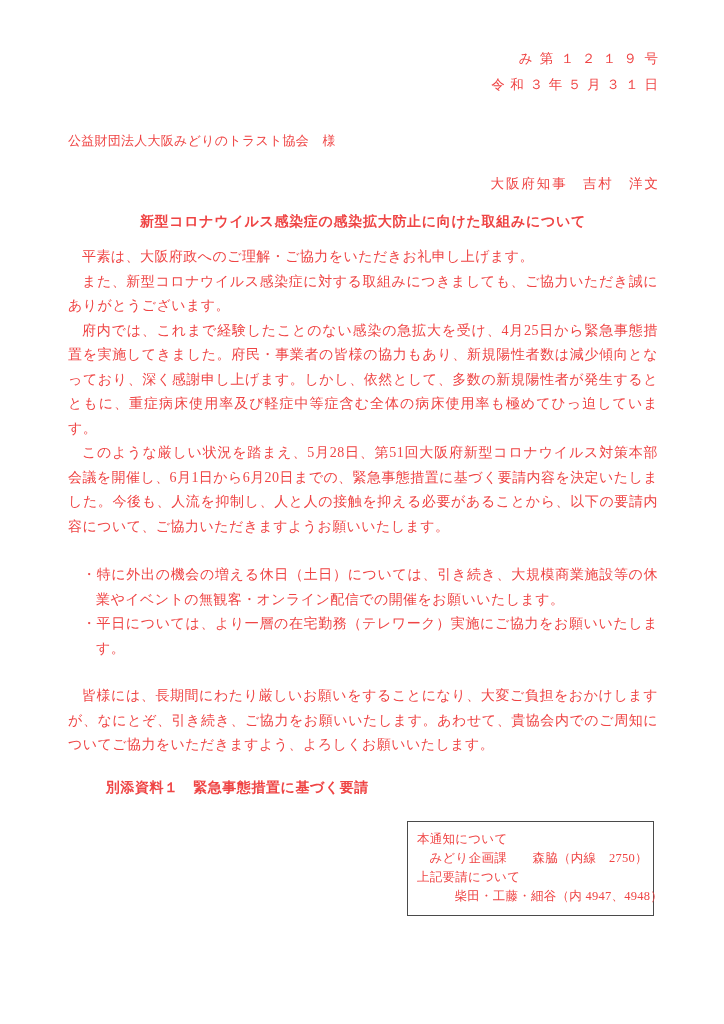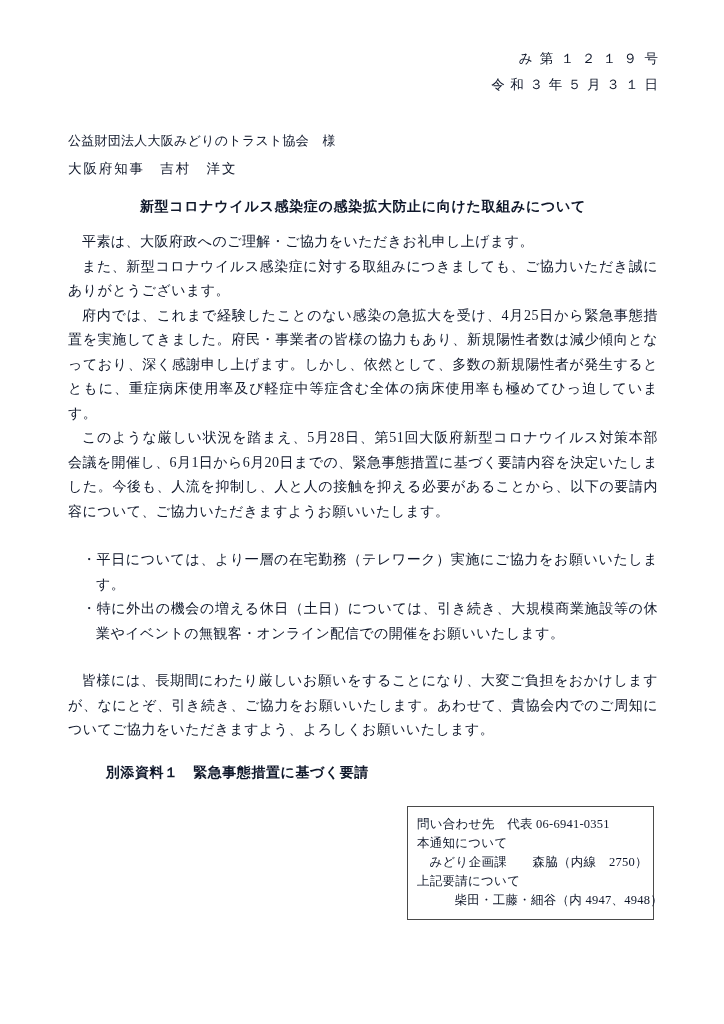--- a/index.html
+++ b/index.html
@@ -6,21 +6,21 @@
     margin: 0;
     padding: 0;
     background: #ffffff;
   }
   .page {
     position: relative;
     width: 724px;
     height: 1024px;
     box-sizing: border-box;
     background: #ffffff;
-    color: #0f172a;
+    color: #ef4444;
     font-family: "Liberation Serif", "DejaVu Serif", serif;
     padding: 46px 66px 0 68px;
     overflow: hidden;
   }
   
   .doc-number {
     text-align: right;
     font-size: 13.5px;
     line-height: 26px;
     letter-spacing: 0.55em;
@@ -35,21 +35,22 @@
     margin-right: -0.42em;
     white-space: nowrap;
   }
   .addressee {
     margin-top: 32px;
     font-size: 13px;
     line-height: 22px;
     letter-spacing: 0.02em;
   }
   .sender {
-    margin-top: 5px;
+    margin-top: 20px;
+    text-align: right;
     font-size: 13.5px;
     line-height: 24px;
     letter-spacing: 0.14em;
     margin-right: -0.14em;
     white-space: nowrap;
   }
   
   .subject {
     margin: 14px 0 0 0;
     text-align: center;
@@ -126,30 +127,29 @@
 
   <h1 class="subject">新型コロナウイルス感染症の感染拡大防止に向けた取組みについて</h1>
 
   <div class="body-text">
     <p class="para">平素は、大阪府政へのご理解・ご協力をいただきお礼申し上げます。</p>
     <p class="para">また、新型コロナウイルス感染症に対する取組みにつきましても、ご協力いただき誠にありがとうございます。</p>
     <p class="para">府内では、これまで経験したことのない感染の急拡大を受け、4月25日から緊急事態措置を実施してきました。府民・事業者の皆様の協力もあり、新規陽性者数は減少傾向となっており、深く感謝申し上げます。しかし、依然として、多数の新規陽性者が発生するとともに、重症病床使用率及び軽症中等症含む全体の病床使用率も極めてひっ迫しています。</p>
     <p class="para">このような厳しい状況を踏まえ、5月28日、第51回大阪府新型コロナウイルス対策本部会議を開催し、6月1日から6月20日までの、緊急事態措置に基づく要請内容を決定いたしました。今後も、人流を抑制し、人と人の接触を抑える必要があることから、以下の要請内容について、ご協力いただきますようお願いいたします。</p>
 
     <div class="requests">
+      <p class="request">・特に外出の機会の増える休日（土日）については、引き続き、大規模商業施設等の休業やイベントの無観客・オンライン配信での開催をお願いいたします。</p>
       <p class="request">・平日については、より一層の在宅勤務（テレワーク）実施にご協力をお願いいたします。</p>
-      <p class="request">・特に外出の機会の増える休日（土日）については、引き続き、大規模商業施設等の休業やイベントの無観客・オンライン配信での開催をお願いいたします。</p>
     </div>
 
     <p class="para closing">皆様には、長期間にわたり厳しいお願いをすることになり、大変ご負担をおかけしますが、なにとぞ、引き続き、ご協力をお願いいたします。あわせて、貴協会内でのご周知についてご協力をいただきますよう、よろしくお願いいたします。</p>
 
     <div class="attachment">別添資料１　緊急事態措置に基づく要請</div>
   </div>
 
   <div class="contact-box">
-    <div class="cline">問い合わせ先　代表 06-6941-0351</div>
     <div class="cline">本通知について</div>
     <div class="cline ind-1">みどり企画課　　森脇（内線　2750）</div>
     <div class="cline">上記要請について</div>
     <div class="cline ind-3">柴田・工藤・細谷（内 4947、4948）</div>
   </div>
 
 </div>
 
 </body></html>

